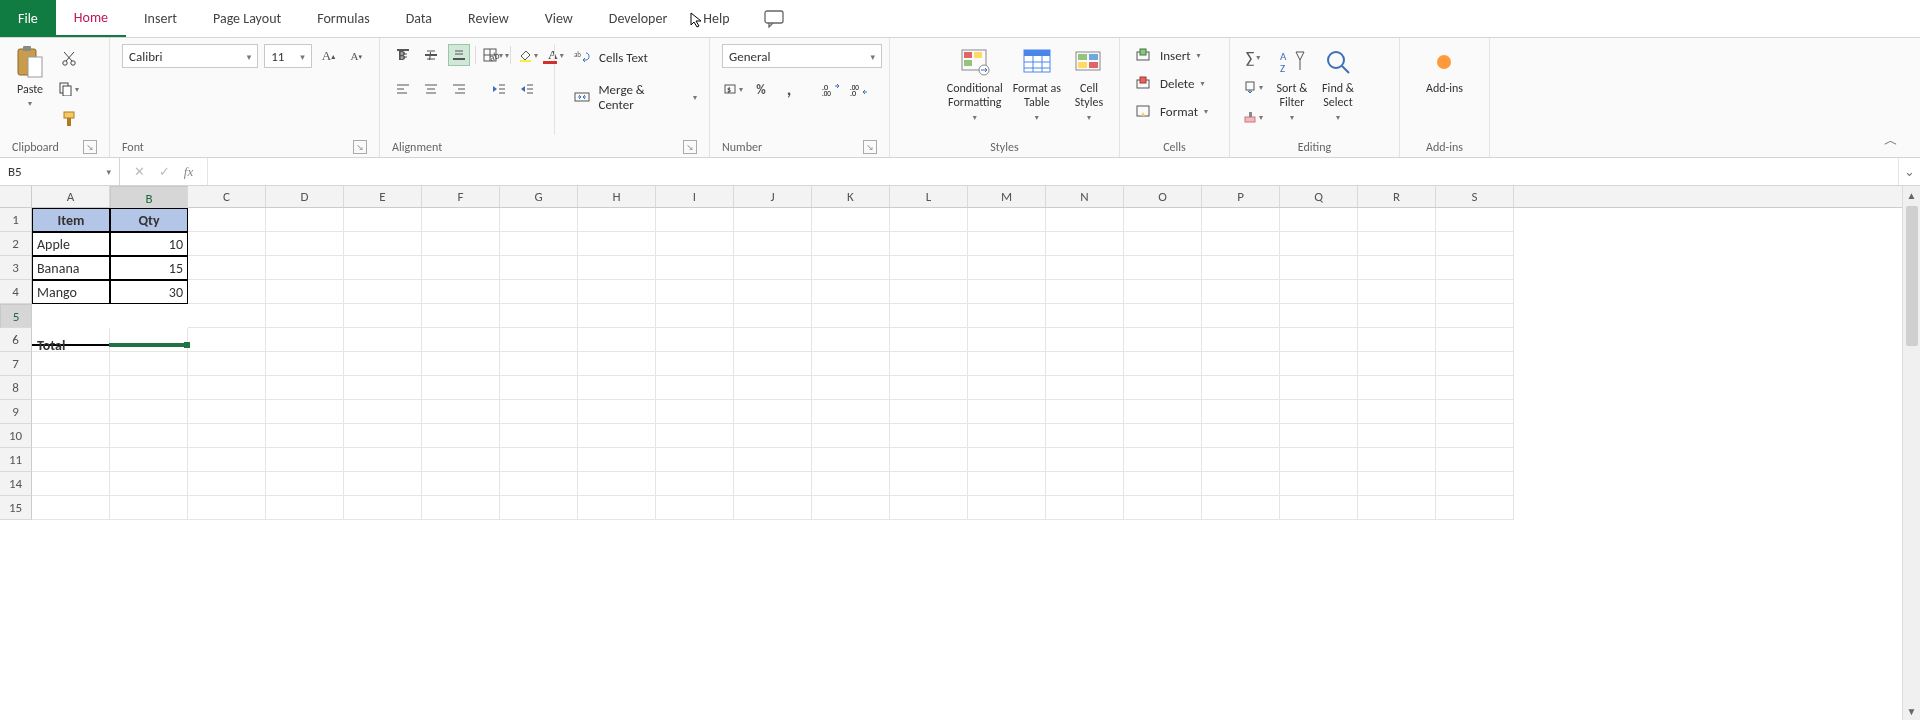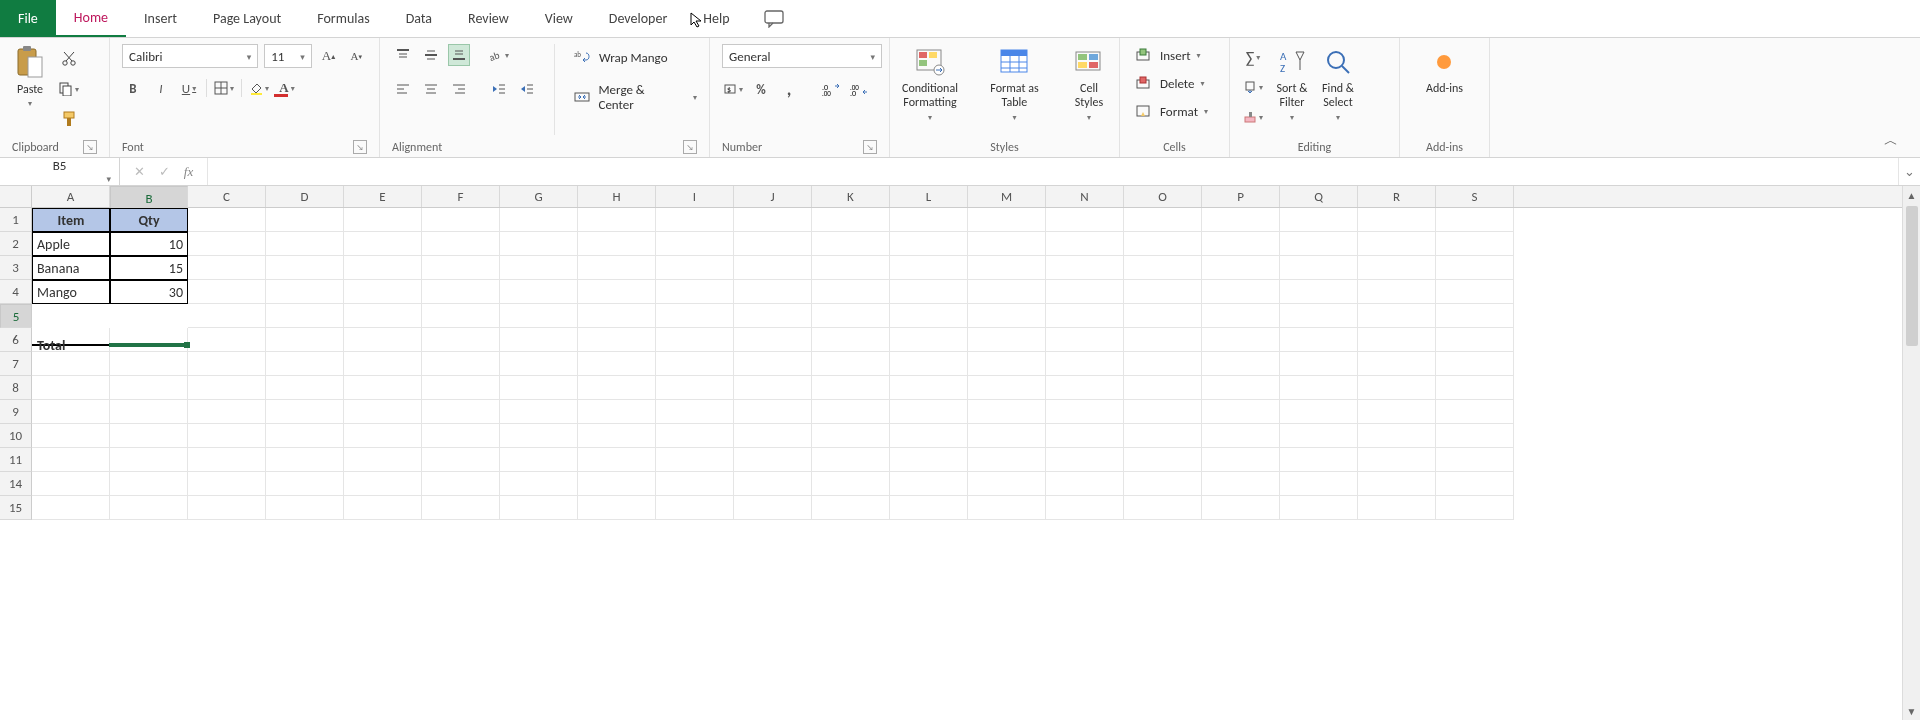--- a/index.html
+++ b/index.html
@@ -26,21 +26,21 @@
   .mini.drop::after{content:"▾"; font-size:8px; margin-left:2px; color:#777;}
   .sel { height:24px; border:1px solid #c8c8c8; background:#fff; display:flex; align-items:center; padding:0 6px; font-size:13px; }
   .sel .caret { margin-left:auto; font-size:9px; color:#777; }
   .big-ico { width:36px; height:36px; display:flex;align-items:center;justify-content:center; }
   .ribbon-txt { font-size:12px; text-align:center; line-height:1.15; }
   svg { display:block; }
   .active-mini{ background:#cfe8d8; border:1px solid #9ac7a9; }
 
   
   .formula-row { display:flex; height:28px; border-bottom:1px solid #d4d4d4; align-items:stretch; }
-  .namebox { width:120px; border-right:1px solid #d4d4d4; display:flex; align-items:center; padding:0 8px; font-size:13px;flex-direction:column; }
+  .namebox { width:120px; border-right:1px solid #d4d4d4; display:flex; align-items:center; padding:0 8px; font-size:13px; }
   .namebox .caret{ margin-left:auto; font-size:9px; color:#777;}
   .fx-btns { display:flex; align-items:center; gap:14px; padding:0 14px; border-right:1px solid #e5e5e5; color:#888; }
   .fx-label{ font-style:italic; font-family: "Cambria Math", serif;}
   .formula-input{ flex:1; display:flex; align-items:center; padding:0 8px; }
   .formula-exp{ width:22px; display:flex;align-items:center;justify-content:center;color:#777;border-left:1px solid #e5e5e5;}
 
   
   .sheet { position:relative; }
   .col-headers { display:flex; height:22px; background:#f3f3f3; border-bottom:1px solid #ccc; }
   .corner { width:32px; border-right:1px solid #ccc; background:#f3f3f3; }
@@ -131,21 +131,21 @@
           </span>
       </div>
     </div>
     <div class="group-label">
         <span>Clipboard</span>
         <span class="dlaunch">↘</span>
       </div>
   </div>
 
   <div class="group" style="width:270px">
-    <div class="group-body" style="flex-direction:column;gap:9px;width:100%">
+    <div class="group-body" style="flex-direction:row;gap:24px;width:100%">
       <div class="small-btn-row" style="width:100%">
         <div class="sel" style="width:138px">
             <span>Calibri</span>
             <span class="caret">▾</span>
           </div>
         <div class="sel" style="width:48px">
             <span>11</span>
             <span class="caret">▾</span>
           </div>
         <span class="mini" style="font-family:serif">A<span style="font-size:8px;vertical-align:super">▴</span></span>
@@ -257,21 +257,21 @@
       </div>
       <div style="width:1px;background:#e3e3e3;align-self:stretch;margin:0 6px"></div>
       <div style="display:flex;flex-direction:column;gap:14px;padding-top:2px">
         <div class="small-btn-row">
           <span class="mini">
               <svg width="16" height="14">
                 <text x="0" y="7" font-size="7" fill="#555">ab</text>
                 <path d="M12 3 C16 3 16 10 12 10 L9 10 M9 10 L11 8 M9 10 L11 12" fill="none" stroke="#3b6fb6"></path>
               </svg>
             </span>
-          <span style="font-size:13px">Wrap Mango</span>
+          <span style="font-size:13px">Cells Text</span>
         </div>
         <div class="small-btn-row">
           <span class="mini">
               <svg width="16" height="14">
                 <rect x="1" y="3" width="14" height="8" fill="none" stroke="#555"></rect>
                 <path d="M4 7 L7 7 M7 7 L5 5 M7 7 L5 9 M12 7 L9 7 M9 7 L11 5 M9 7 L11 9" stroke="#3b6fb6" fill="none"></path>
               </svg>
             </span>
           <span style="font-size:13px">Merge &amp; Center</span>
           <span style="font-size:8px;color:#777;margin-left:6px">▾</span>
@@ -316,21 +316,21 @@
           </span>
       </div>
     </div>
     <div class="group-label">
         <span>Number</span>
         <span class="dlaunch">↘</span>
       </div>
   </div>
 
   <div class="group" style="width:230px">
-    <div class="group-body" style="justify-content:space-between;width:100%">
+    <div class="group-body" style="justify-content:flex-end;width:100%">
       <div class="btn-col">
         <span class="big-ico">
             <svg width="30" height="28">
               <rect x="2" y="2" width="24" height="20" fill="none" stroke="#888"></rect>
               <rect x="4" y="4" width="8" height="6" fill="#e06666"></rect>
               <rect x="14" y="4" width="8" height="6" fill="#ffd966"></rect>
               <rect x="4" y="12" width="8" height="6" fill="#93c47d"></rect>
               <circle cx="24" cy="22" r="5" fill="#fff" stroke="#888"></circle>
               <path d="M21 22 L27 22 M27 22 L25 20 M27 22 L25 24" stroke="#3b6fb6" fill="none"></path>
             </svg>

